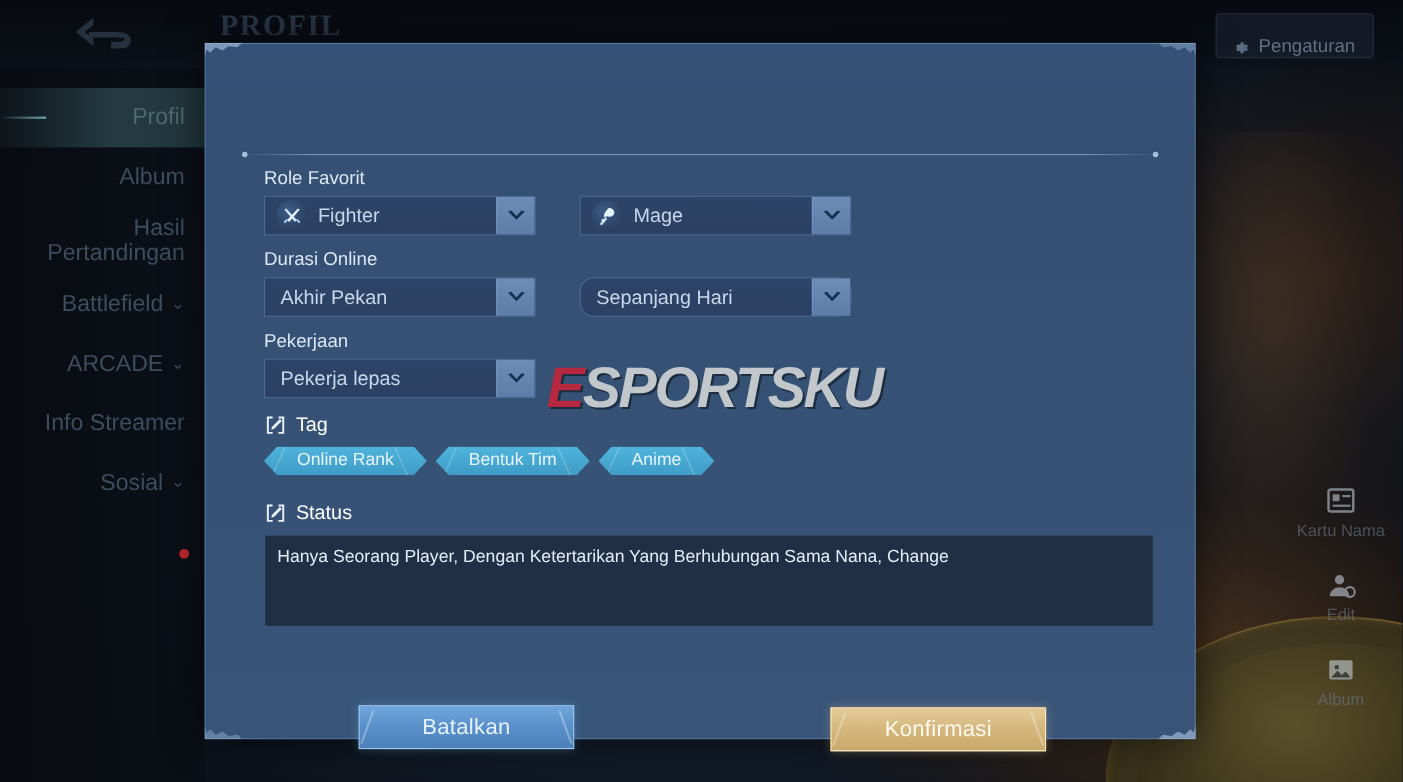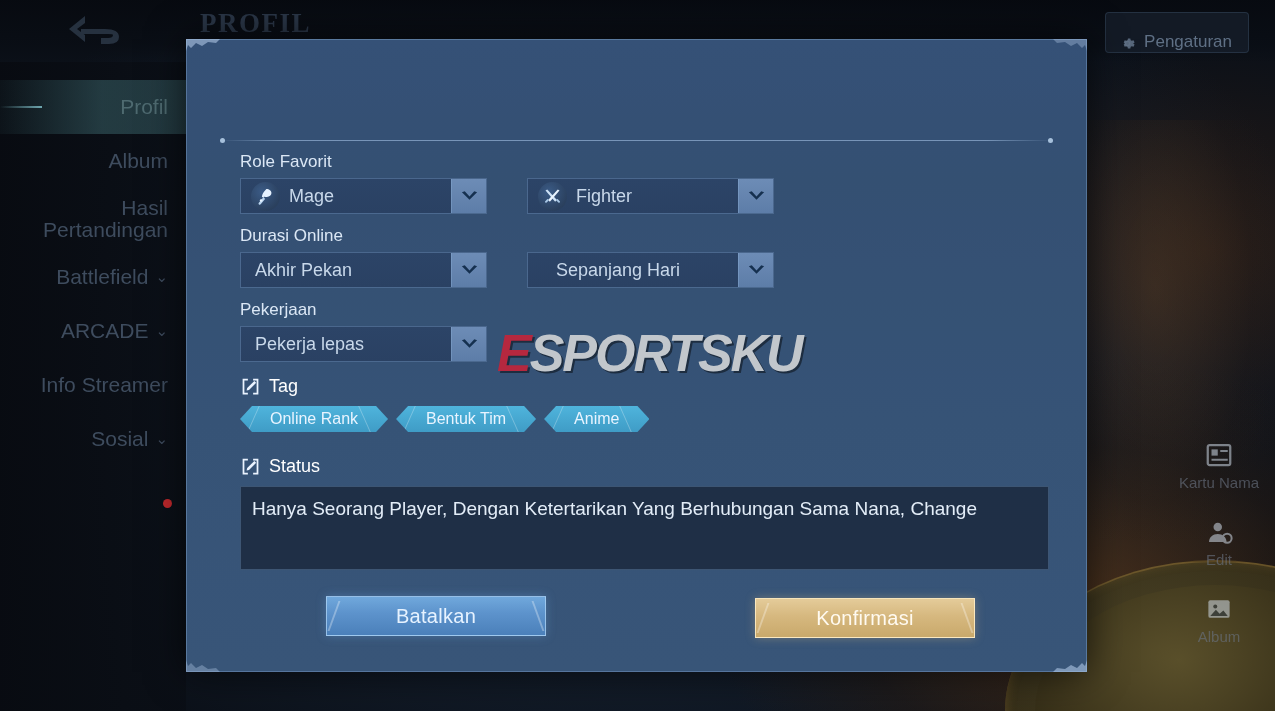--- a/index.html
+++ b/index.html
@@ -189,28 +189,28 @@
     border-left: 1px solid rgba(255,255,255,0.28);
   }
   .tag .n1 { left: 13px; transform: skewX(-24deg); }
   .tag .n2 { right: 13px; transform: skewX(24deg); }
 
   .status-box {
     margin-top: 7px; width: 809px; height: 84px;
     background: rgba(26,41,61,0.84);
     border: 1px solid rgba(110,148,190,0.38);
     padding: 10px 11px;
-    font-size: 19px; color: #e3edf8; line-height: 1.3;
+    font-size: 16px; color: #e3edf8; line-height: 1.3;
   }
 
   .btns { position: absolute; left: 0; right: 0; bottom: 33px; height: 42px; }
   .btn {
-    position: absolute; height: 40px; width: 220px;
+    position: absolute; height: 40px; width: 196px;
     display: flex; align-items: center; justify-content: center;
-    font-size: 20px; letter-spacing: .3px;
+    font-size: 20px; letter-spacing: .3px; margin-top: 45px;
   }
   .btn-cancel {
     left: 139px;
     color: #e6f2ff;
     background: linear-gradient(180deg, #70a8dc 0%, #5d93cc 42%, #4b80ba 100%);
     border: 1px solid rgba(175,212,245,0.75);
     box-shadow: 0 0 9px rgba(110,170,225,0.35);
   }
   .btn-confirm {
     left: 568px; top: 2px;
@@ -363,61 +363,61 @@
 
     <div class="title-rule"></div>
 
     <div class="form">
 
       <div class="field-label">Role Favorit</div>
       <div class="row">
         <div class="select">
           <span class="roleicon">
             <svg viewBox="0 0 24 24">
-              <path d="M13 3.5c3.3 0 5.8 2 5.8 4.6 0 2.6-2.3 4.4-5.2 4.4-1.2 0-2-.3-2.8-.3-.8 0-1 .4-1 .9l-1.9-.4c.2-2.6 1.1-4.4 2.6-6.3.9-1.1 1.6-2 2.5-2.9z" fill="#e6f2ff"></path>
-              <path d="M9.8 12.6L4.4 19a1.4 1.4 0 102.1 1.9l5-6z" fill="#bad5f0"></path>
-              <circle cx="7" cy="16.5" r="1.5" fill="#e6f2ff"></circle>
-            </svg>
-          </span>
-          <span class="val">Mage</span>
-          <span class="caret">
-            <svg viewBox="0 0 20 12">
-                <path d="M2 2 L10 10 L18 2 L15 1 L10 6.5 L5 1 Z"></path>
-              </svg>
-          </span>
-        </div>
-        <div class="select">
-          <span class="roleicon">
-            <svg viewBox="0 0 24 24">
               <path d="M4 5l2-1 11 12-2 2z" fill="#cfe3f7"></path>
               <path d="M20 5l-2-1L7 16l2 2z" fill="#e9f4ff"></path>
               <rect x="3" y="16" width="5" height="2.2" rx="1" transform="rotate(-45 5.5 17)" fill="#a9c8e6"></rect>
               <rect x="16" y="16" width="5" height="2.2" rx="1" transform="rotate(45 18.5 17)" fill="#a9c8e6"></rect>
             </svg>
           </span>
           <span class="val">Fighter</span>
+          <span class="caret">
+            <svg viewBox="0 0 20 12">
+                <path d="M2 2 L10 10 L18 2 L15 1 L10 6.5 L5 1 Z"></path>
+              </svg>
+          </span>
+        </div>
+        <div class="select">
+          <span class="roleicon">
+            <svg viewBox="0 0 24 24">
+              <path d="M13 3.5c3.3 0 5.8 2 5.8 4.6 0 2.6-2.3 4.4-5.2 4.4-1.2 0-2-.3-2.8-.3-.8 0-1 .4-1 .9l-1.9-.4c.2-2.6 1.1-4.4 2.6-6.3.9-1.1 1.6-2 2.5-2.9z" fill="#e6f2ff"></path>
+              <path d="M9.8 12.6L4.4 19a1.4 1.4 0 102.1 1.9l5-6z" fill="#bad5f0"></path>
+              <circle cx="7" cy="16.5" r="1.5" fill="#e6f2ff"></circle>
+            </svg>
+          </span>
+          <span class="val">Mage</span>
           <span class="caret">
             <svg viewBox="0 0 20 12">
                 <path d="M2 2 L10 10 L18 2 L15 1 L10 6.5 L5 1 Z"></path>
               </svg>
           </span>
         </div>
       </div>
 
       <div class="field-label">Durasi Online</div>
       <div class="row">
         <div class="select" style="padding-left:14px;">
           <span class="val">Akhir Pekan</span>
           <span class="caret">
             <svg viewBox="0 0 20 12">
                 <path d="M2 2 L10 10 L18 2 L15 1 L10 6.5 L5 1 Z"></path>
               </svg>
           </span>
         </div>
-        <div class="select" style="padding-left:28px;">
+        <div class="select" style="padding-left:14px;border-radius:13px;">
           <span class="val">Sepanjang Hari</span>
           <span class="caret">
             <svg viewBox="0 0 20 12">
                 <path d="M2 2 L10 10 L18 2 L15 1 L10 6.5 L5 1 Z"></path>
               </svg>
           </span>
         </div>
       </div>
 
       <div class="field-label">Pekerjaan</div>

